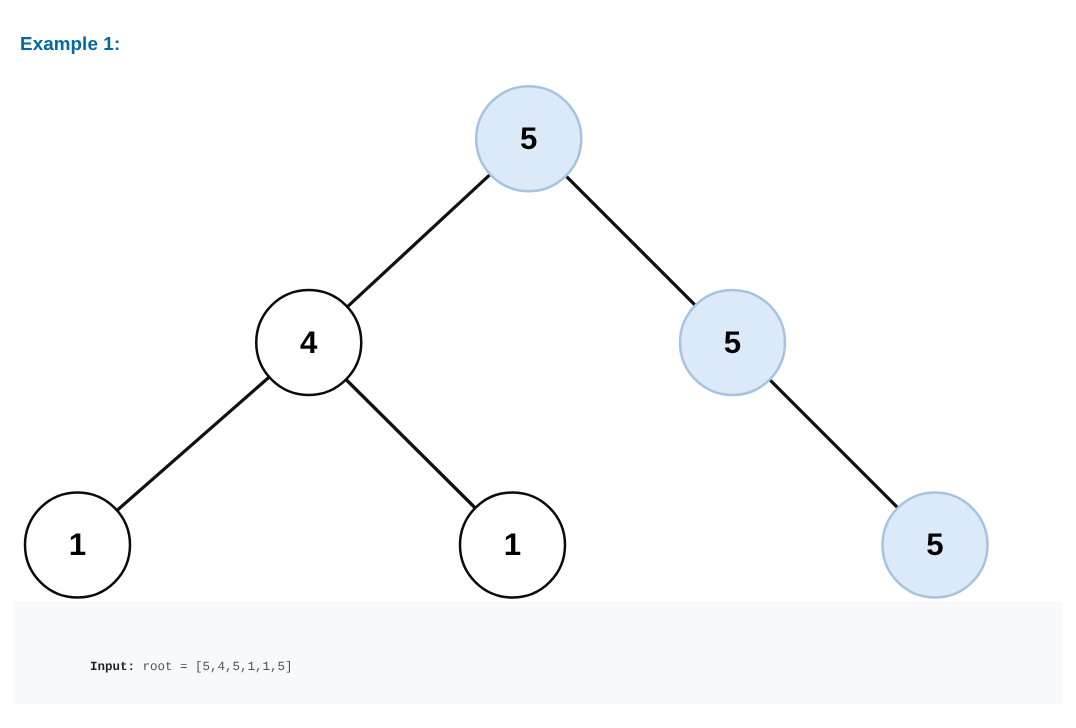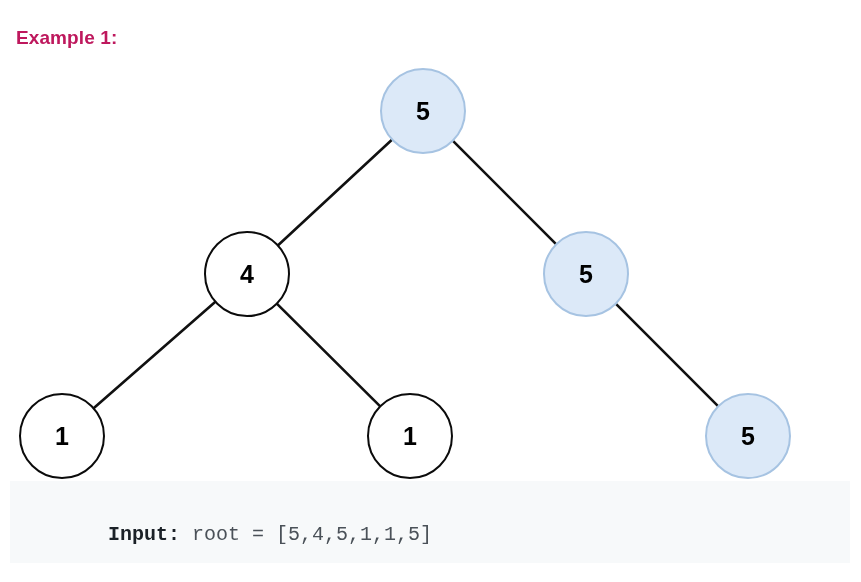--- a/index.html
+++ b/index.html
@@ -22,23 +22,23 @@
     width: 861px;
     height: 582px;
     background: #ffffff;
   }
 
   
   #example-heading {
     position: absolute;
     left: 16px;
     top: 27px;
-    font-size: 19px;
+    font-size: 15px;
     font-weight: bold;
-    color: #be185d;
+    color: #0369a1;
     letter-spacing: 0.1px;
     white-space: nowrap;
   }
 
   
   #tree-diagram {
     position: absolute;
     left: 0;
     top: 55px;
     width: 861px;
@@ -82,21 +82,21 @@
     left: 10px;
     top: 481px;
     width: 840px;
     height: 82px;
     background: #f7f9fa;
     box-sizing: border-box;
     padding: 16px 0 0 26px;
   }
   .code-line {
     font-family: "Liberation Mono", "DejaVu Sans Mono", monospace;
-    font-size: 20px;
+    font-size: 10px;
     line-height: 25px;
     color: #3b4045;
     white-space: pre;
   }
   .code-key {
     font-weight: bold;
     color: #1b2127;
   }
   .code-val {
     font-weight: normal;

